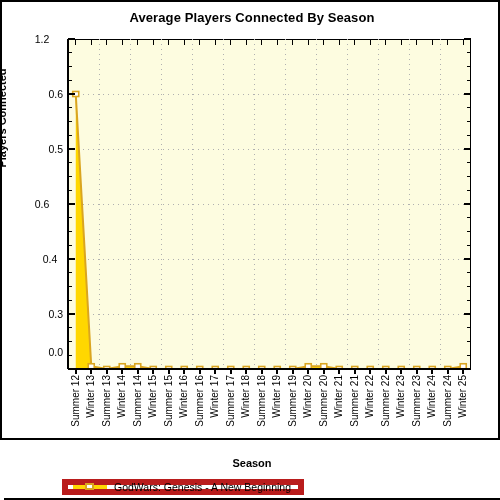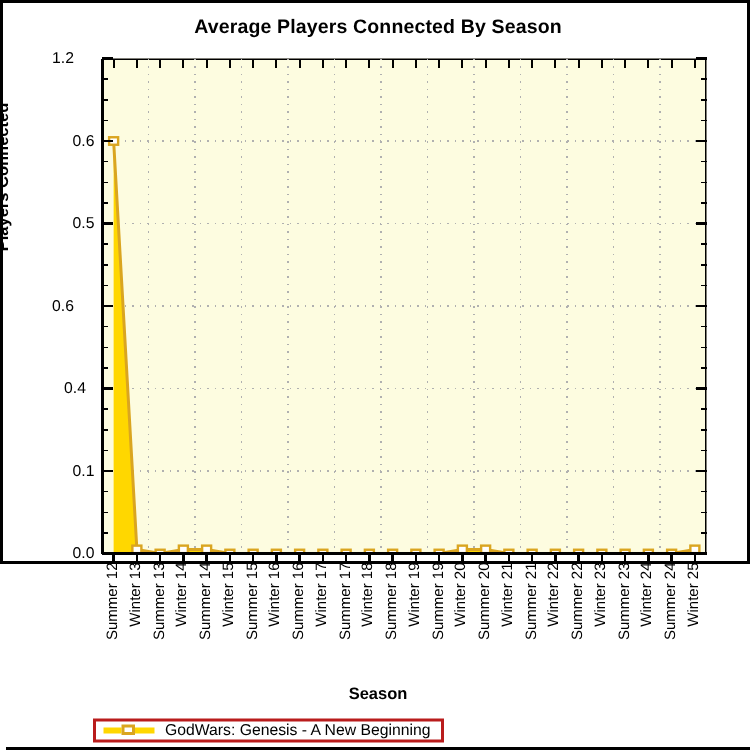--- a/index.html
+++ b/index.html
@@ -3,21 +3,21 @@
 <meta charset="utf-8">
 <style>
   html,body{margin:0;padding:0;}
   body{
     width:500px;height:500px;
     background:#ffffff;
     font-family:"Liberation Sans", sans-serif;
     overflow:hidden;
   }
   #frame{
-    position:absolute;left:0;top:0;width:500px;height:376px;
+    position:absolute;left:0;top:0;width:500px;height:440px;
     box-sizing:border-box;
     border:2px solid #000000;
     background:#ffffff;
   }
   
   #title{
     position:absolute;left:0;top:8px;width:500px;
     text-align:center;
     font-size:13px;font-weight:bold;color:#000000;
     letter-spacing:0.1px;
@@ -77,21 +77,21 @@
     position:absolute;
     left:0;top:455px;width:500px;
     text-align:center;
     font-size:11px;font-weight:bold;color:#000;
   }
   
   #legend{
     position:absolute;
     left:60px;top:477px;
     box-sizing:border-box;
-    border:2px solid #b91c1c;
+    border:6px solid #b91c1c;
     background:#ffffff;
     padding:2px 7px 2px 5px;
     display:flex;align-items:center;
     height:16px;
     text-align:center;
   }
   #legend-swatch{
     position:relative;
     width:34px;height:10px;
     margin-right:7px;
@@ -119,22 +119,22 @@
 </head>
 <body>
 
 <div id="frame">
 
   <div id="title">Average Players Connected By Season</div>
 
   <div id="yaxis-title">Players Connected</div>
 
   <div id="ylabels">
-      <div class="ylab" style="left: 19px; top: 367px;">0.0</div>
-      <div class="ylab" style="left: 19px; top: 312px;">0.1</div>
+      <div class="ylab" style="left: 19px; top: 350px;">0.0</div>
+      <div class="ylab" style="left: 19px; top: 312px;">0.3</div>
       <div class="ylab" style="left: 27px; top: 257px; text-align: center;">0.4</div>
       <div class="ylab" style="left: 19px; top: 202px; text-align: center;">0.6</div>
       <div class="ylab" style="left: 19px; top: 147px;">0.5</div>
       <div class="ylab" style="left: 19px; top: 92px;">0.6</div>
       <div class="ylab" style="left: 19px; top: 37px; text-align: center;">1.2</div>
     </div>
 
   <div id="plot-wrap">
     <div id="plot-bg"></div>
     <svg id="grid-svg" viewBox="0 0 403 330" preserveAspectRatio="none">

